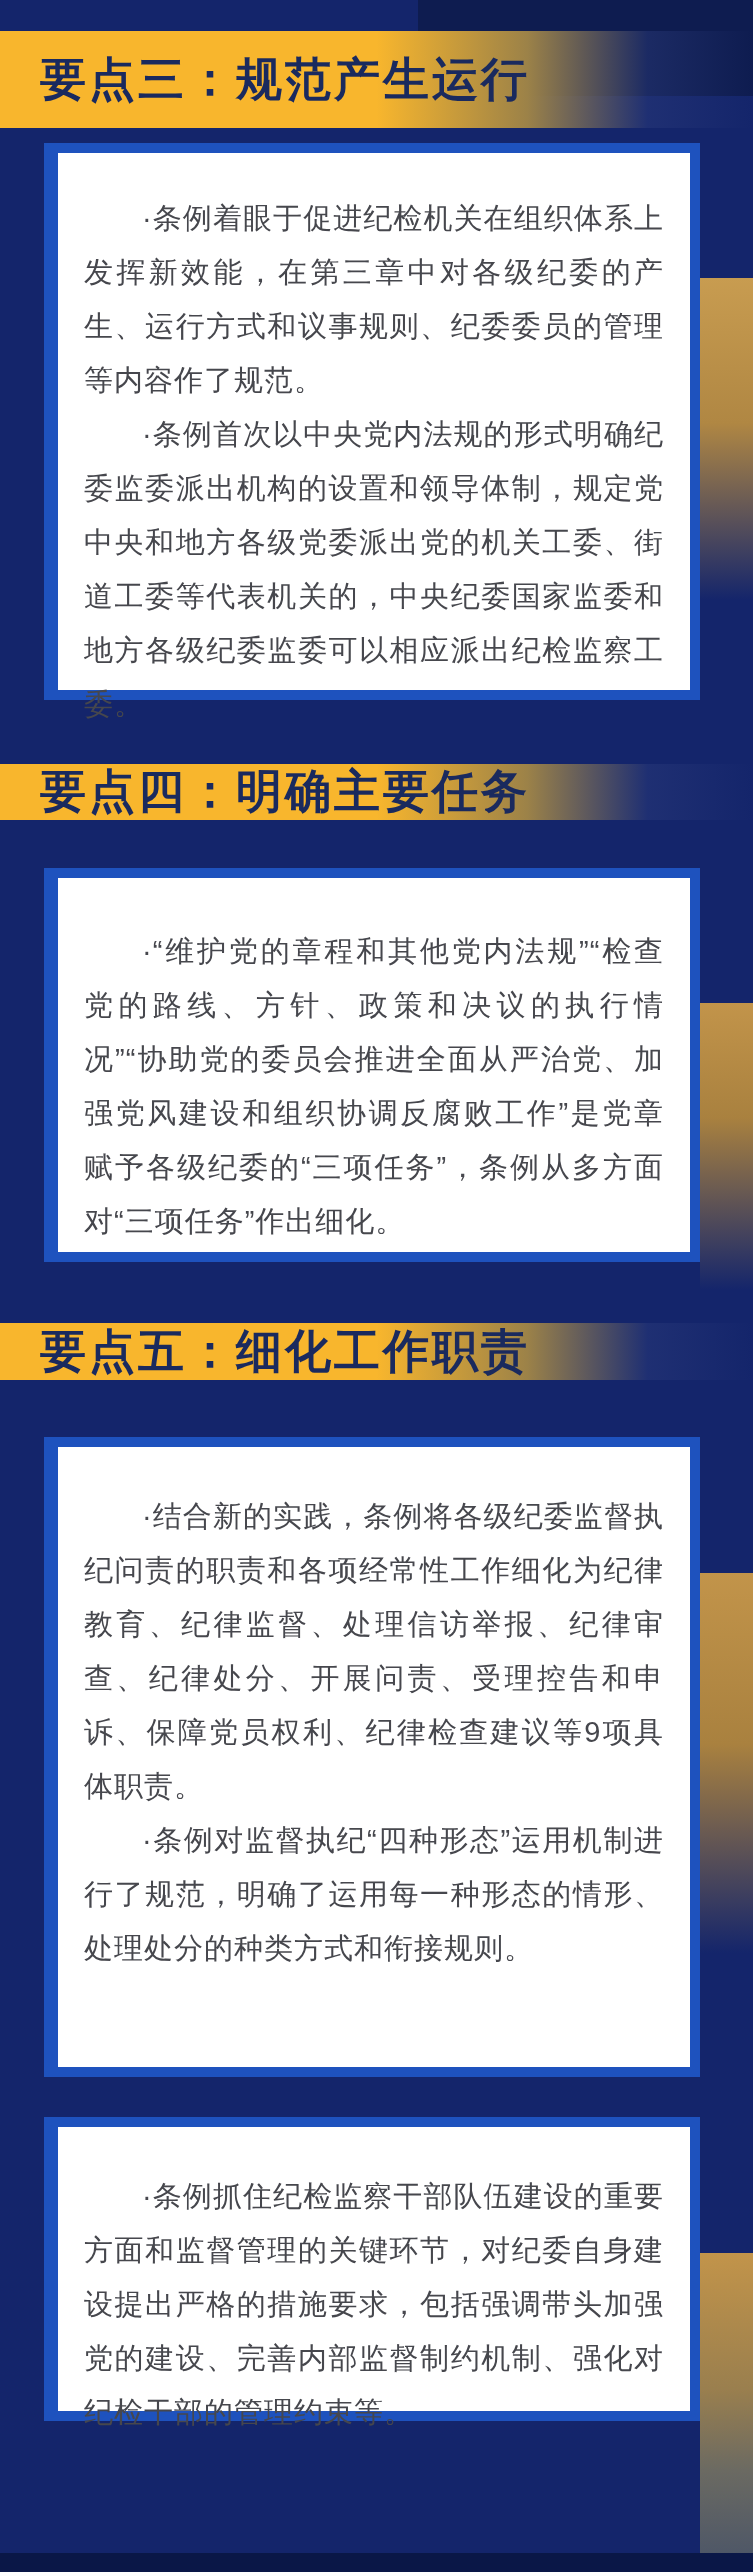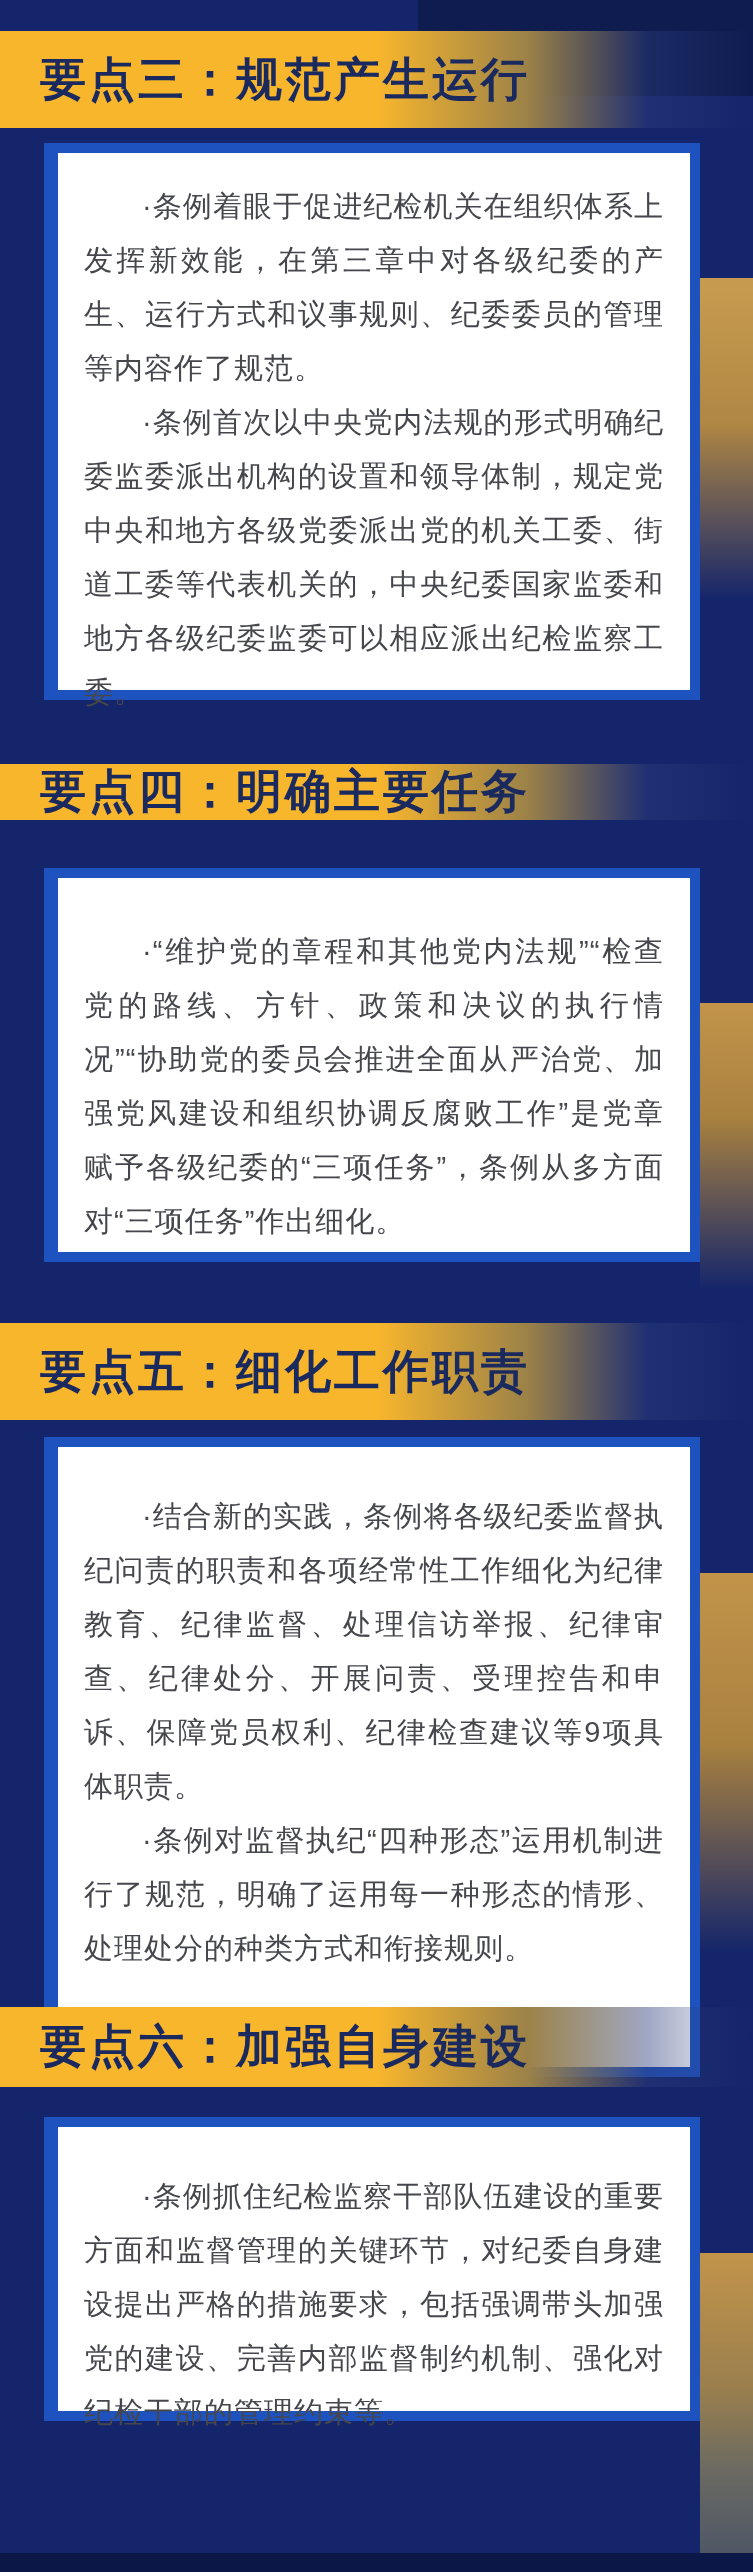--- a/index.html
+++ b/index.html
@@ -17,21 +17,21 @@
     background:linear-gradient(90deg,#F8B62D 0%,#F8B62D 50%,#9c8248 70%,rgba(44,60,124,0.45) 86%,rgba(44,60,124,0) 100%);
     display:flex;align-items:center;box-sizing:border-box;padding-left:40px;
   }
   .header-bar .title{
     font-size:46px;font-weight:900;color:#1A2A5E;letter-spacing:3px;
     white-space:nowrap;
   }
   .card{
     position:absolute;left:44px;width:656px;box-sizing:border-box;
     background:#ffffff;border:10px solid #1E52BE;border-left-width:14px;
-    padding:26px 26px 0 26px;
+    padding:38px 26px 0 26px;
   }
   .card p{
     margin:0;font-size:29px;line-height:54px;color:#46474D;
     text-indent:2em;text-align:justify;letter-spacing:1px;
   }
   .accent{
     position:absolute;left:700px;width:53px;
   }
   .accent.a{top:278px;height:322px;
     background:linear-gradient(180deg,#C89C50 0%,#B08743 45%,rgba(20,37,105,0) 100%);}
@@ -41,21 +41,21 @@
     background:linear-gradient(180deg,#C2944A 0%,#A9813F 45%,rgba(20,37,105,0) 100%);}
   .accent.d{top:2253px;height:302px;
     background:linear-gradient(180deg,#C2944A 0%,#9a7f4e 45%,#6b6a62 72%,#4e5767 100%);}
   .footer-strip{
     position:absolute;left:0;top:2553px;width:753px;height:19px;
     background:#0A1747;
   }
   
   #hdr-0{top:31px;height:97px;}
   #hdr-1{top:756px;height:56px;margin-top:8px;}
-  #hdr-2{top:1323px;height:97px;}
+  #hdr-2{top:1323px;height:57px;}
   #hdr-3{top:2007px;height:80px;}
   #card-0{top:143px;height:557px;}
   #card-1{top:868px;height:394px;padding-top:46px;}
   #card-2{top:1437px;height:640px;padding-top:42px;}
   #card-3{top:2117px;height:304px;padding-top:42px;}
 </style>
 </head>
 <body>
 
 <div class="page">
@@ -83,22 +83,19 @@
   </div>
 
   <div class="header-bar" id="hdr-2">
     <span class="title">要点五：细化工作职责</span>
   </div>
   <div class="card" id="card-2">
     <p>·结合新的实践，条例将各级纪委监督执纪问责的职责和各项经常性工作细化为纪律教育、纪律监督、处理信访举报、纪律审查、纪律处分、开展问责、受理控告和申诉、保障党员权利、纪律检查建议等9项具体职责。</p>
     <p>·条例对监督执纪“四种形态”运用机制进行了规范，明确了运用每一种形态的情形、处理处分的种类方式和衔接规则。</p>
   </div>
 
-  <div class="header-bar" id="hdr-3">
-    <span class="title">要点六：加强自身建设</span>
-  </div>
   <div class="card" id="card-3">
     <p>·条例抓住纪检监察干部队伍建设的重要方面和监督管理的关键环节，对纪委自身建设提出严格的措施要求，包括强调带头加强党的建设、完善内部监督制约机制、强化对纪检干部的管理约束等。</p>
   </div>
 
   <div class="footer-strip"></div>
 
 </div>
 
 </body></html>

